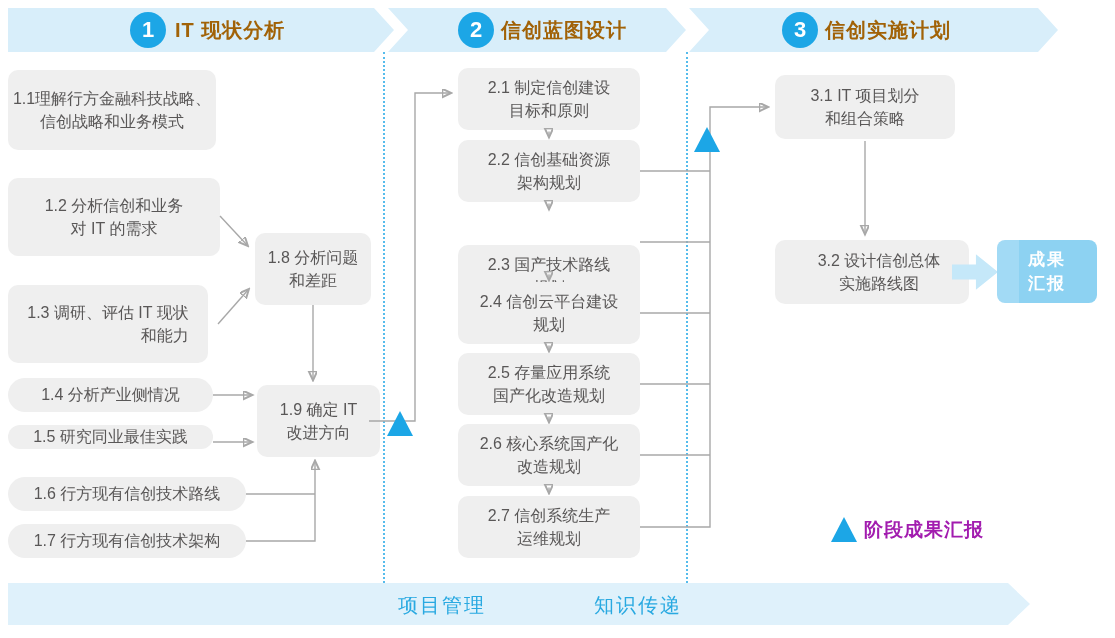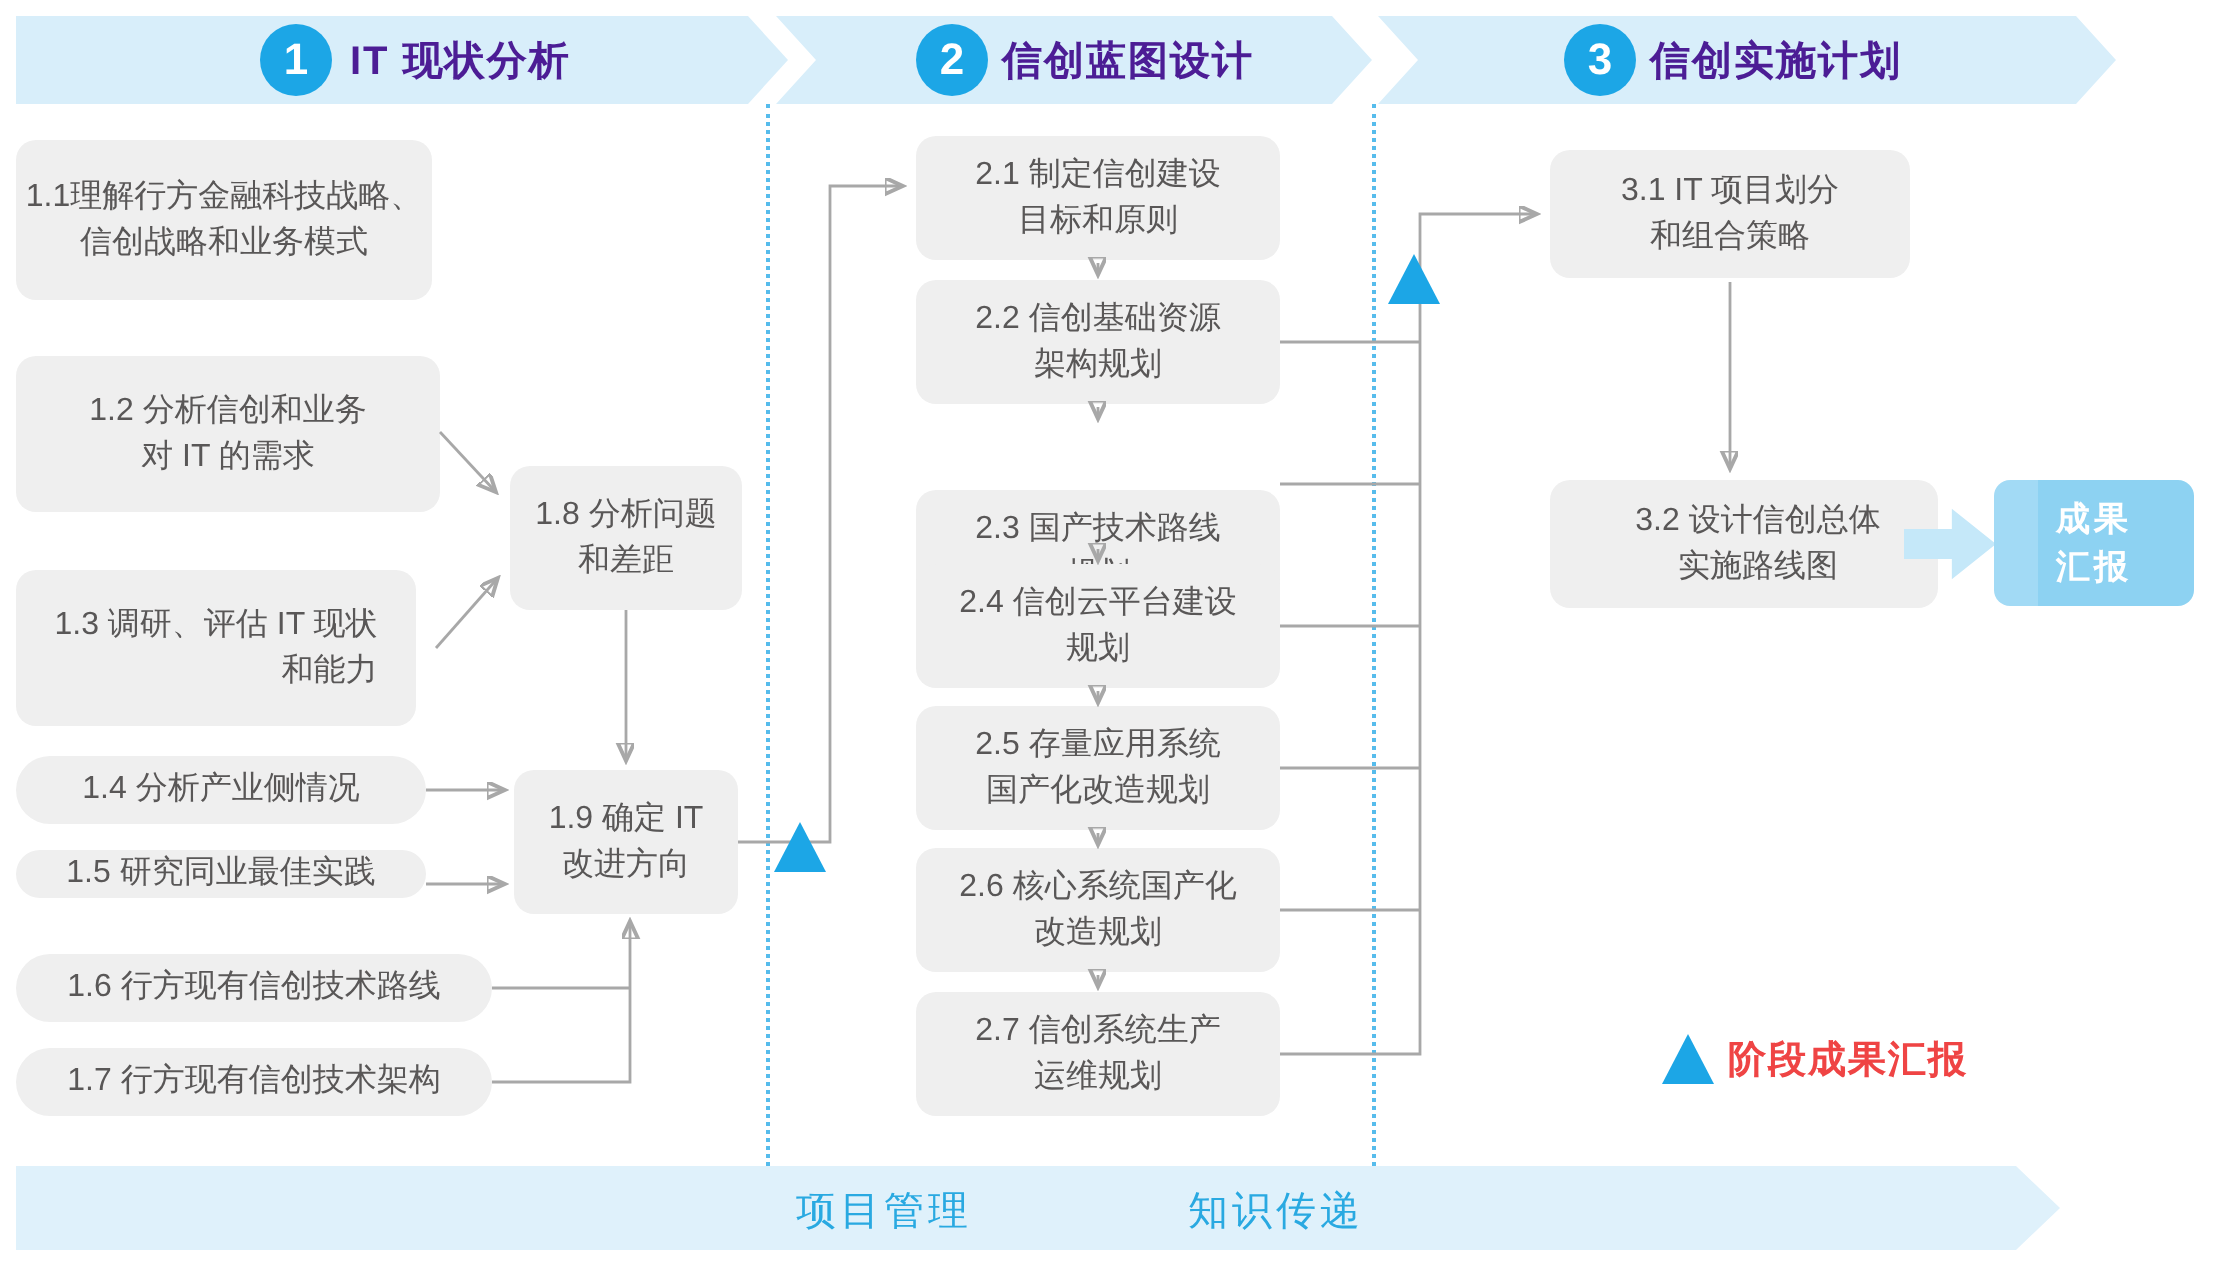--- a/index.html
+++ b/index.html
@@ -14,21 +14,21 @@
   }
   .banner.first{clip-path:polygon(0 0,calc(100% - 20px) 0,100% 50%,calc(100% - 20px) 100%,0 100%);}
   .banner.next{clip-path:polygon(0 0,calc(100% - 20px) 0,100% 50%,calc(100% - 20px) 100%,0 100%,20px 50%);}
   .phase-circle{
     position:absolute;top:12px;width:36px;height:36px;border-radius:50%;
     background:#1CA6E6;color:#fff;font-weight:bold;font-size:22px;
     display:flex;align-items:center;justify-content:center;z-index:3;
   }
   .phase-title{
     position:absolute;top:8px;height:44px;display:flex;align-items:center;
-    color:#4c1d95;font-weight:bold;font-size:20px;z-index:3;letter-spacing:1px;
+    color:#a16207;font-weight:bold;font-size:20px;z-index:3;letter-spacing:1px;
   }
   
   .dotted-sep{position:absolute;top:52px;height:531px;width:0;border-left:2px dotted #56BCEC;}
   
   .box{
     position:absolute;background:#EFEFEF;border-radius:10px;color:#595757;
     font-size:16px;line-height:1.45;display:flex;align-items:center;justify-content:center;
     text-align:center;white-space:pre-line;
   }
   .pill{border-radius:18px;}
@@ -44,21 +44,21 @@
     clip-path:polygon(0% 32%,52% 32%,52% 8%,100% 50%,52% 92%,52% 68%,0% 68%);
   }
   
   .tri{
     position:absolute;width:0;height:0;z-index:4;
     border-left:13px solid transparent;border-right:13px solid transparent;
     border-bottom:25px solid #1CA6E6;
   }
   
   .legend-label{
-    position:absolute;left:864px;top:517px;color:#ef4444;font-weight:bold;font-size:19px;letter-spacing:1px;
+    position:absolute;left:864px;top:517px;color:#a21caf;font-weight:bold;font-size:19px;letter-spacing:1px;
   }
   
   .bottom-banner{
     position:absolute;left:8px;top:583px;width:1022px;height:42px;background:#DFF1FB;
     clip-path:polygon(0 0,calc(100% - 22px) 0,100% 50%,calc(100% - 22px) 100%,0 100%);
   }
   .bottom-label{
     position:absolute;top:592px;color:#29A9E1;font-weight:normal;font-size:20px;letter-spacing:2px;z-index:3;
   }
   
@@ -120,21 +120,21 @@
   <div class="box" style="left:8px;top:178px;width:212px;height:78px;">1.2 分析信创和业务
 对 IT 的需求</div>
   <div class="box" style="left:8px;top:285px;width:200px;height:78px;text-align:right;">1.3 调研、评估 IT 现状
 和能力</div>
   <div class="box pill" style="left:8px;top:378px;width:205px;height:34px;">1.4 分析产业侧情况</div>
   <div class="box pill" style="left:8px;top:425px;width:205px;height:24px;">1.5 研究同业最佳实践</div>
   <div class="box pill" style="left:8px;top:477px;width:238px;height:34px;">1.6 行方现有信创技术路线</div>
   <div class="box pill" style="left:8px;top:524px;width:238px;height:34px;">1.7 行方现有信创技术架构</div>
   <div class="box" style="left:255px;top:233px;width:116px;height:72px;">1.8 分析问题
 和差距</div>
-  <div class="box" style="left:257px;top:385px;width:112px;height:72px;">1.9 确定 IT
+  <div class="box" style="left:257px;top:385px;width:123px;height:72px;">1.9 确定 IT
 改进方向</div>
 
   <div class="box" style="left:458px;top:68px;width:182px;height:62px;">2.1 制定信创建设
 目标和原则</div>
   <div class="box" style="left:458px;top:140px;width:182px;height:62px;">2.2 信创基础资源
 架构规划</div>
   <div class="box" style="left:458px;top:211px;width:182px;height:62px;margin-top:34px;">2.3 国产技术路线
 规划</div>
   <div class="box" style="left:458px;top:282px;width:182px;height:62px;">2.4 信创云平台建设
 规划</div>

